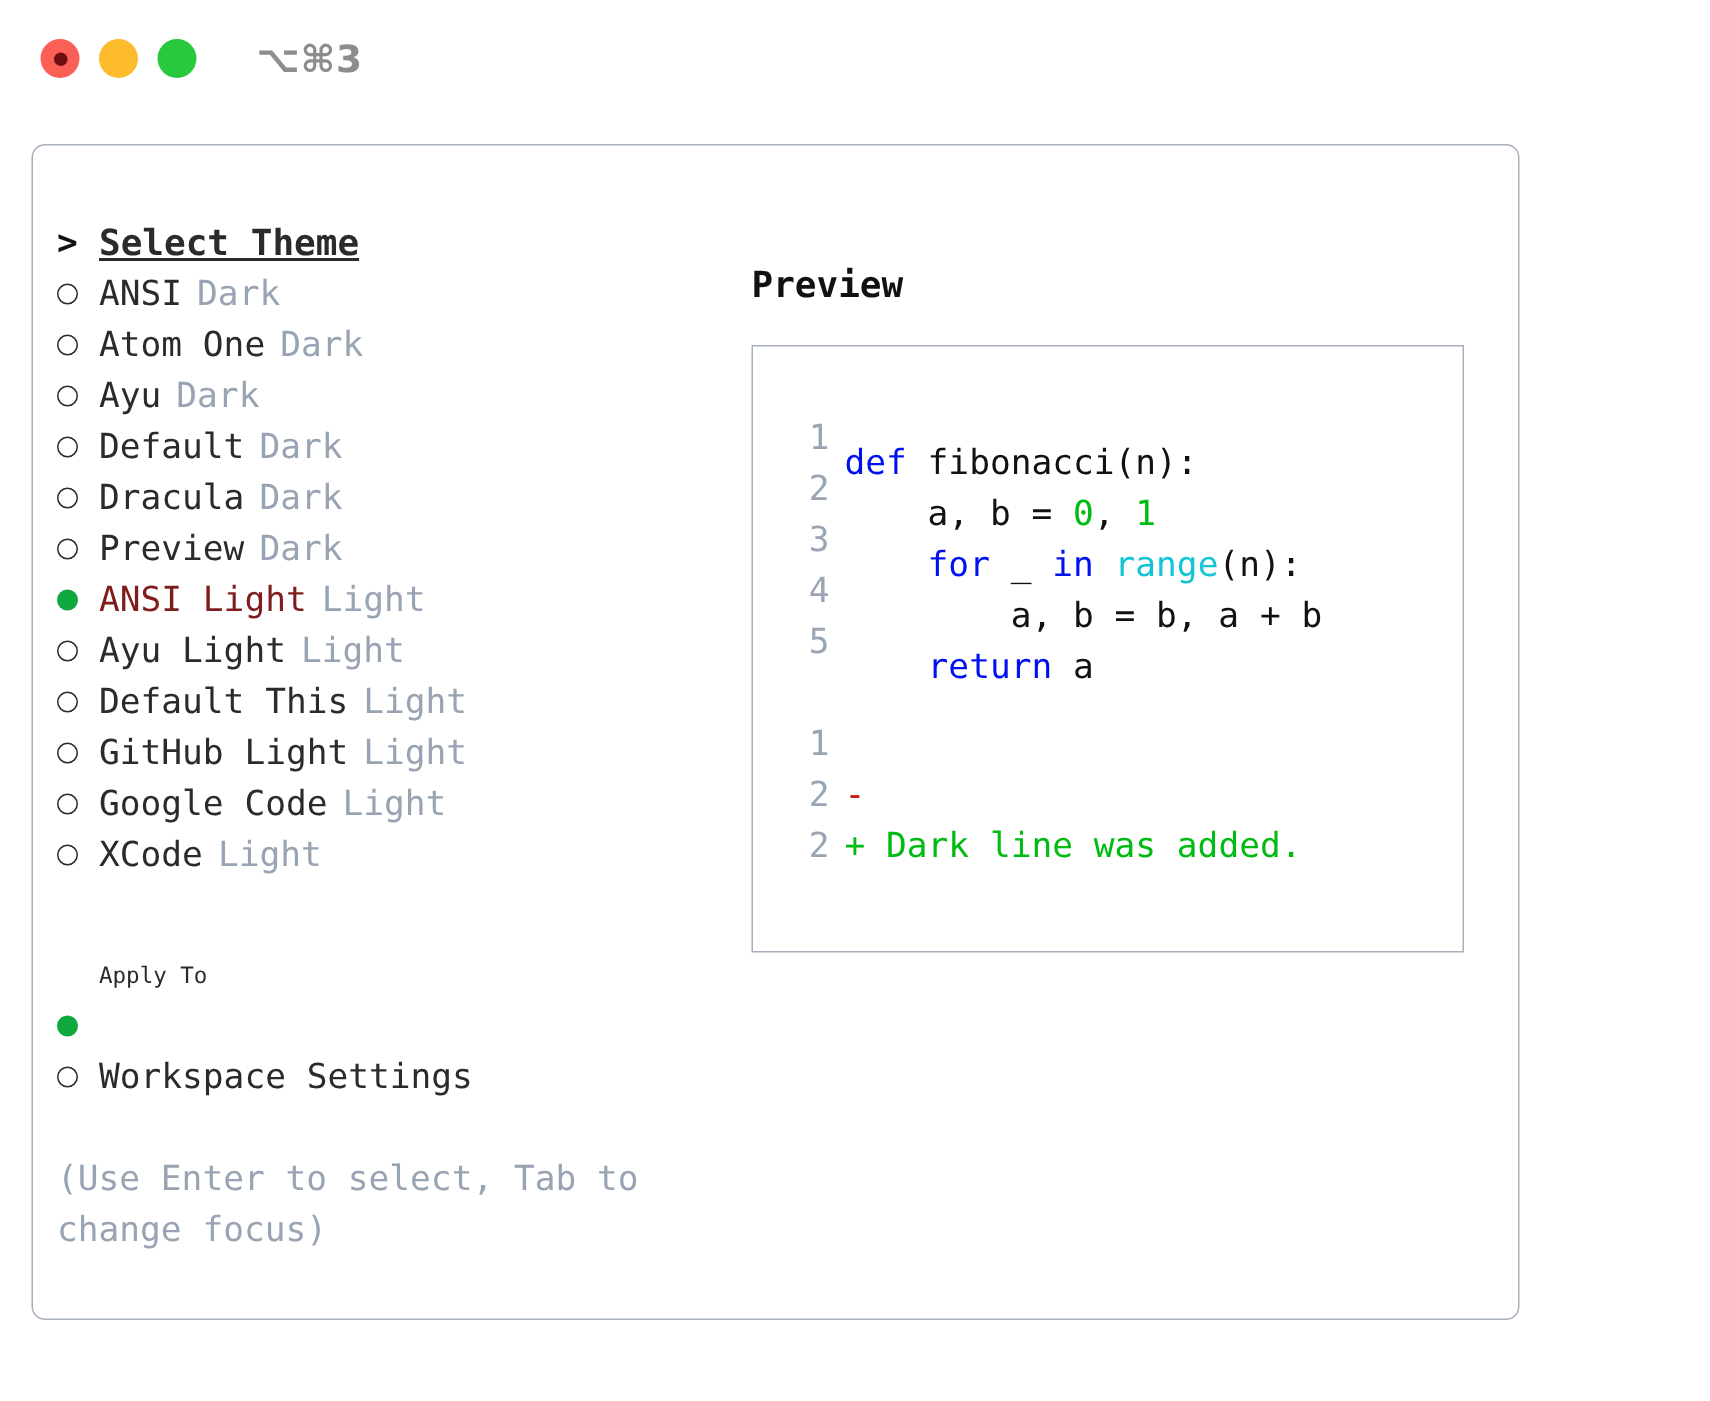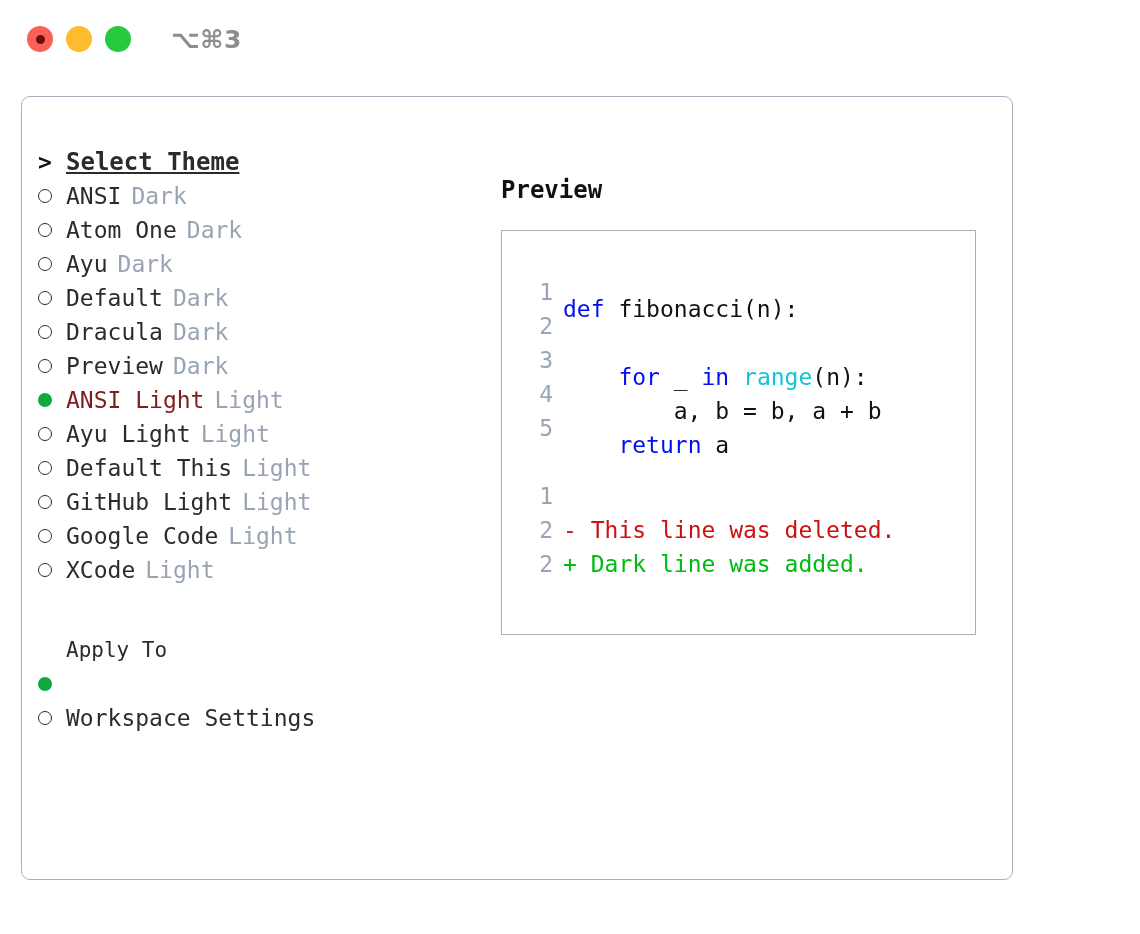--- a/index.html
+++ b/index.html
@@ -142,21 +142,21 @@
   .row .variant {
     color: #98a3b3;
     margin-left: 10px;
     text-align: center;
   }
 
   .section-title {
     height: 34px;
     display: flex;
     align-items: center;
-    font-size: 21px;
+    font-size: 15px;
     color: #2b2b2b;
     padding-left: 28px;
     white-space: pre;
   }
 
   .spacer-lg { height: 46px; }
   .spacer-md { height: 34px; }
 
   .hint {
     padding-left: 0px;
@@ -320,34 +320,36 @@
           <span class="marker"><span class="bullet-filled"></span></span>
         </div>
 
         <div class="row">
           <span class="marker"><span class="bullet-hollow"></span></span>
           <span class="label">Workspace Settings</span>
         </div>
 
         <div class="spacer-md"></div>
 
+        <div class="hint">(Use Enter to select, Tab to change focus)</div>
       </div>
 
       <div class="right-col">
         <div class="preview-title">Preview</div>
 
         <div class="preview-box">
 
           <div class="code-line">
             <span class="lineno">1</span>
             <span class="code-text"><span class="kw">def </span><span>fibonacci(n):</span></span>
           </div>
 
           <div class="code-line">
             <span class="lineno">2</span>
+            <span class="code-text"><span>    a, b = </span><span class="num">0</span><span>, </span><span class="num">1</span></span>
           </div>
 
           <div class="code-line">
             <span class="lineno">3</span>
             <span class="code-text"><span>    </span><span class="kw">for</span><span> _ </span><span class="kw">in </span><span class="fn">range</span><span>(n):</span></span>
           </div>
 
           <div class="code-line">
             <span class="lineno">4</span>
             <span class="code-text"><span>        a, b = b, a + b</span></span>
@@ -360,21 +362,21 @@
 
           <div class="gap-line"></div>
 
           <div class="code-line">
             <span class="lineno">1</span>
             <span class="ctx"> </span>
           </div>
 
           <div class="code-line">
             <span class="lineno">2</span>
-            <span class="del">-</span><span class="del"> This line was deleted.</span>
+            <span class="del">-</span>
           </div>
 
           <div class="code-line">
             <span class="lineno">2</span>
             <span class="add">+</span><span class="add"> Dark line was added.</span>
           </div>
 
         </div>
       </div>
 

